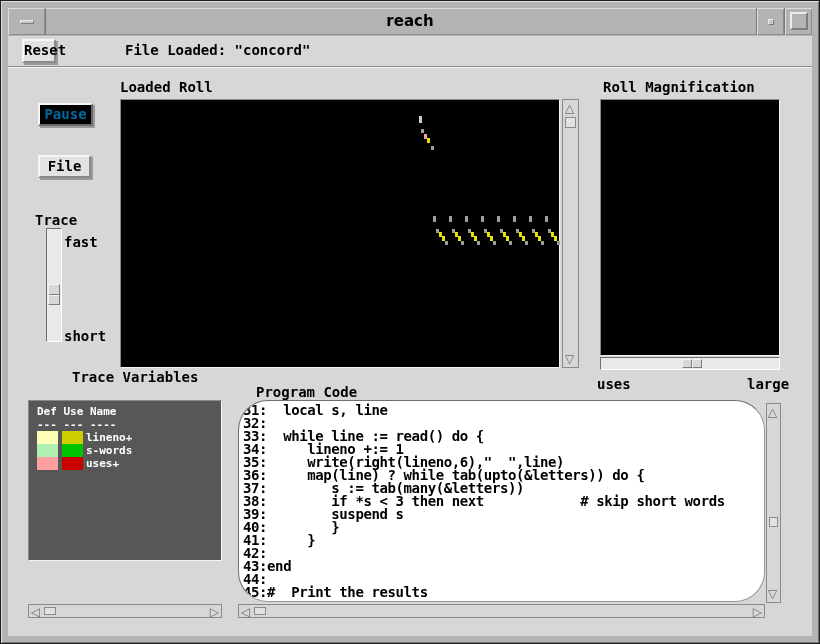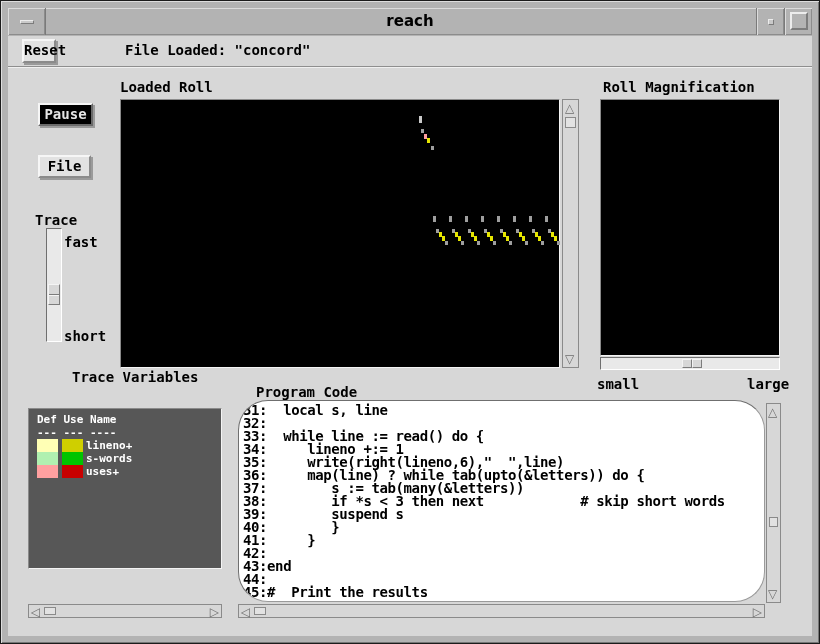--- a/index.html
+++ b/index.html
@@ -49,21 +49,21 @@
   .label { font:bold 14px/13px "DejaVu Sans Mono", monospace; white-space:pre; }
 
   .btn {
     font:bold 14px/17px "DejaVu Sans Mono", monospace; text-align:center;
     background:#e2e2e2;
     border-top:2px solid #f6f6f6; border-left:2px solid #f6f6f6;
     border-right:2px solid #8b8b8b; border-bottom:2px solid #8b8b8b;
     box-shadow:2px 2px 0 #9a9a9a;
     padding-top:1px;
   }
-  .btn.inverse { background:#000; color:#e5e5e5;
+  .btn.inverse { background:#000; color:#0369a1;
     border-top:2px solid #f6f6f6; border-left:2px solid #f6f6f6;
     border-right:2px solid #6a6a6a; border-bottom:2px solid #6a6a6a; }
 
   
   .v-trough { background:#e9e9e9;
     border-top:1px solid #6f6f6f; border-left:1px solid #6f6f6f;
     border-right:1px solid #fff; border-bottom:1px solid #fff; }
   .v-thumb { position:absolute; left:1px; width:12px; height:21px; background:#d7d7d7;
     border-top:1px solid #f4f4f4; border-left:1px solid #f4f4f4;
     border-right:1px solid #7c7c7c; border-bottom:1px solid #7c7c7c; }
@@ -197,25 +197,25 @@
   <div class="sb-thumb" style="left:2px; top:17px; width:11px; height:11px;"></div>
   <span class="sb-arrow" style="left:2px; bottom:2px;">▽</span>
 </div>
 
 <div class="abs label" style="left:603px; top:81px;">Roll Magnification</div>
 <div class="abs canvas" style="left:600px; top:99px; width:180px; height:257px;"></div>
 <div class="abs h-trough" style="left:600px; top:357px; width:180px; height:13px;">
   <div class="h-thumb" style="left:81px;"></div>
   <div class="h-thumb" style="left:91px;"></div>
 </div>
-<div class="abs label" style="left:597px; top:378px;">small</div>
+<div class="abs label" style="left:597px; top:378px;">uses</div>
 <div class="abs label" style="left:747px; top:378px;">large</div>
 
 <div class="abs label" style="left:28px; top:371px;margin-left:44px;">Trace Variables</div>
-<div class="abs trace-panel" style="left:28px; top:400px; width:194px; height:161px;margin-top:8px;">
+<div class="abs trace-panel" style="left:28px; top:400px; width:194px; height:161px;">
   <div class="trace-head">Def Use Name</div>
   <div class="trace-underline">--- --- ----</div>
   <div><div class="trace-row" style="top: 30px;"><div class="swatch" style="left: 8px; background: rgb(255, 255, 181);"></div><div class="swatch" style="left: 33px; background: rgb(207, 207, 0);"></div><span class="trace-name">lineno+</span></div><div class="trace-row" style="top: 43px;"><div class="swatch" style="left: 8px; background: rgb(176, 240, 176);"></div><div class="swatch" style="left: 33px; background: rgb(0, 196, 0);"></div><span class="trace-name">s-words</span></div><div class="trace-row" style="top: 56px;"><div class="swatch" style="left: 8px; background: rgb(255, 160, 160);"></div><div class="swatch" style="left: 33px; background: rgb(200, 0, 0);"></div><span class="trace-name">uses+</span></div></div>
 </div>
 <div class="abs sb" style="left:28px; top:604px; width:194px; height:14px;">
   <span class="sb-arrow" style="left:2px; top:1px;">◁</span>
   <div class="sb-thumb" style="left:15px; top:2px; width:12px; height:8px;"></div>
   <span class="sb-arrow" style="right:2px; top:1px;">▷</span>
 </div>
 

